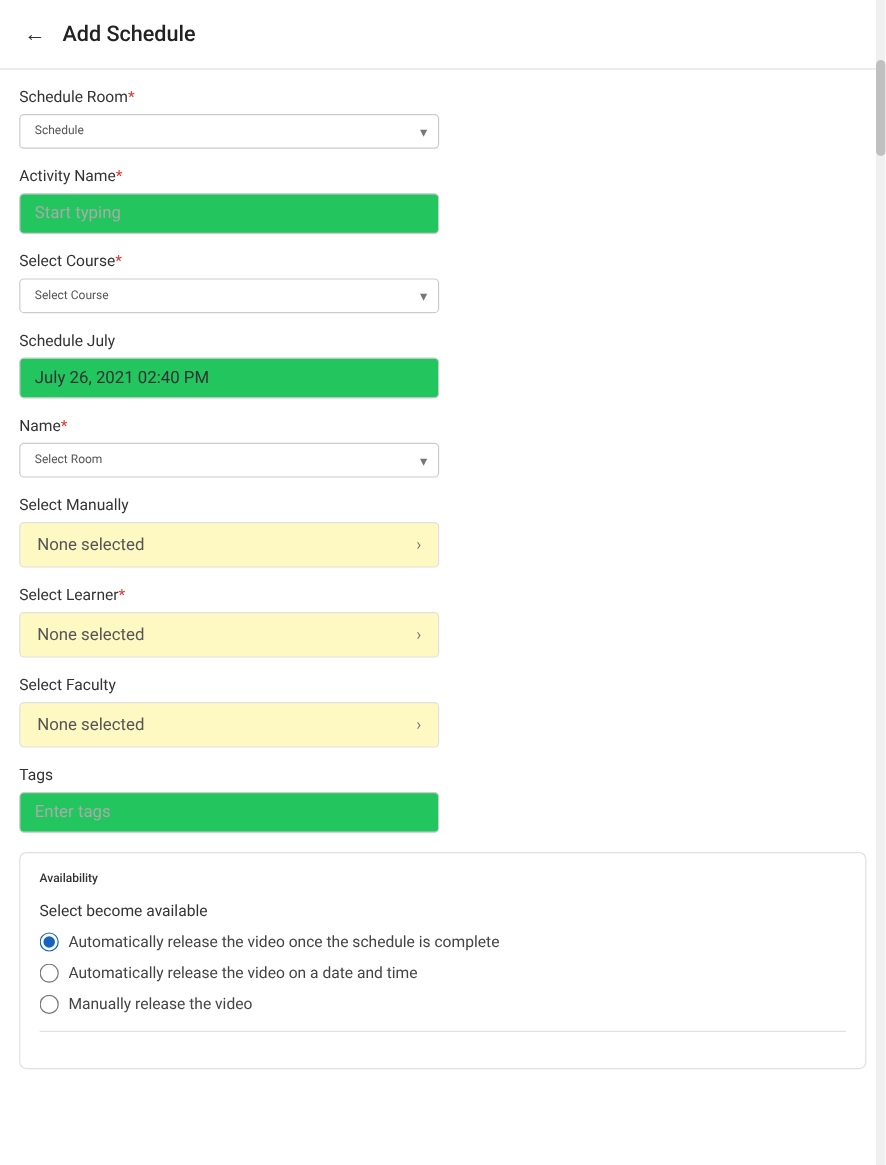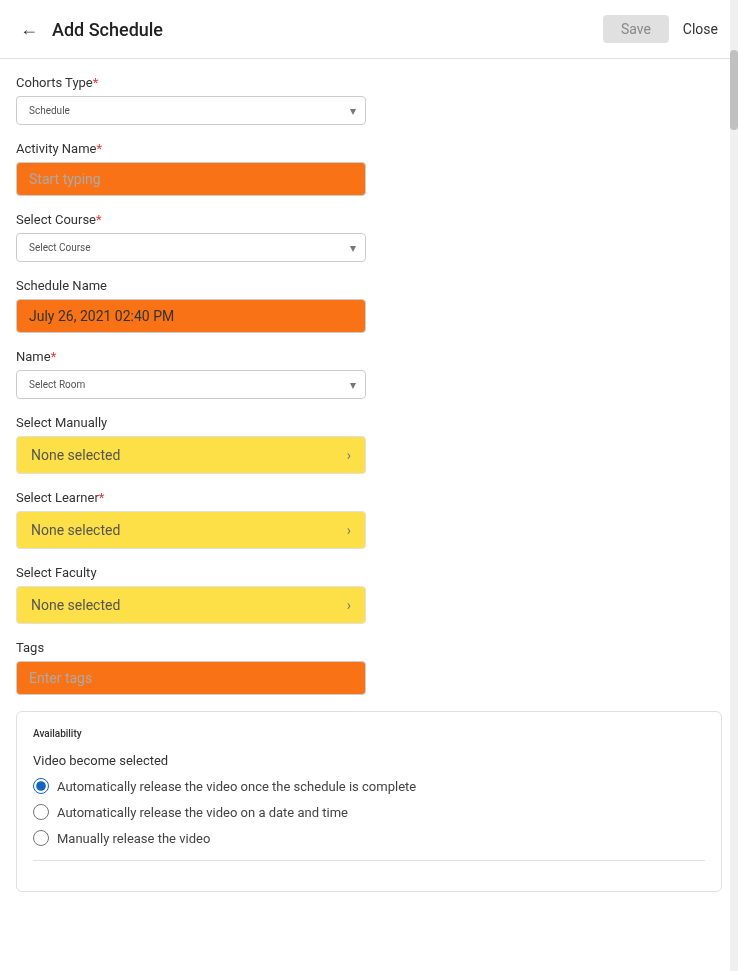--- a/index.html
+++ b/index.html
@@ -114,21 +114,21 @@
     }
 
     .form-control {
       width: 100%;
       max-width: 350px;
       padding: 8px 12px;
       border: 1px solid #ccc;
       border-radius: 4px;
       font-size: 14px;
       color: #333;
-      background: #f97316;
+      background: #22c55e;
       outline: none;
     }
 
     .form-control::placeholder {
       color: #aaa;
     }
 
     .select-wrapper {
       position: relative;
       max-width: 350px;
@@ -158,21 +158,21 @@
       font-size: 12px;
     }
 
     .selector-btn {
       width: 100%;
       max-width: 350px;
       display: flex;
       align-items: center;
       justify-content: space-between;
       padding: 10px 14px;
-      background: #fde047;
+      background: #fef9c3;
       border: 1px solid #e0e0e0;
       border-radius: 4px;
       cursor: pointer;
       font-size: 14px;
       color: #555;
     }
 
     .selector-btn .chevron {
       color: #777;
       font-size: 14px;
@@ -245,31 +245,27 @@
     <div class="scrollbar-thumb"></div>
   </div>
 
   <div class="header">
     <div class="header-left">
       <button class="back-btn">
         <span>←</span>
       </button>
       <span class="page-title">Add Schedule</span>
     </div>
-    <div class="header-right">
-      <button class="save-btn">Save</button>
-      <button class="close-btn">Close</button>
-    </div>
   </div>
 
   <div class="content">
 
     <div class="form-group">
       <label class="form-label">
-        <span>Cohorts Type</span><span class="required">*</span>
+        <span>Schedule Room</span><span class="required">*</span>
       </label>
       <div class="select-wrapper">
         <select class="select-control">
           <option>Schedule</option>
           <option>Event</option>
           <option>Session</option>
         </select>
         <span class="select-arrow">▾</span>
       </div>
     </div>
@@ -287,21 +283,21 @@
       </label>
       <div class="select-wrapper">
         <select class="select-control">
           <option>Select Course</option>
         </select>
         <span class="select-arrow">▾</span>
       </div>
     </div>
 
     <div class="form-group">
-      <label class="form-label">Schedule Name</label>
+      <label class="form-label">Schedule July</label>
       <input type="text" class="form-control" value="July 26, 2021 02:40 PM" style="">
     </div>
 
     <div class="form-group">
       <label class="form-label">
         <span>Name</span><span class="required">*</span>
       </label>
       <div class="select-wrapper">
         <select class="select-control">
           <option>Select Room</option>
@@ -338,21 +334,21 @@
 
     <div class="form-group">
       <label class="form-label">Tags</label>
       <input type="text" class="form-control" placeholder="Enter tags" style="">
     </div>
 
     <div class="availability-section">
       <div class="availability-title">Availability</div>
 
       <div class="availability-subsection">
-        <div class="availability-subtitle">Video become selected</div>
+        <div class="availability-subtitle">Select become available</div>
         <div class="radio-group">
           <label class="radio-item">
             <input type="radio" class="radio-input" name="video_available" checked="" style="">
             <span>Automatically release the video once the schedule is complete</span>
           </label>
           <label class="radio-item">
             <input type="radio" class="radio-input" name="video_available" style="">
             <span>Automatically release the video on a date and time</span>
           </label>
           <label class="radio-item">

